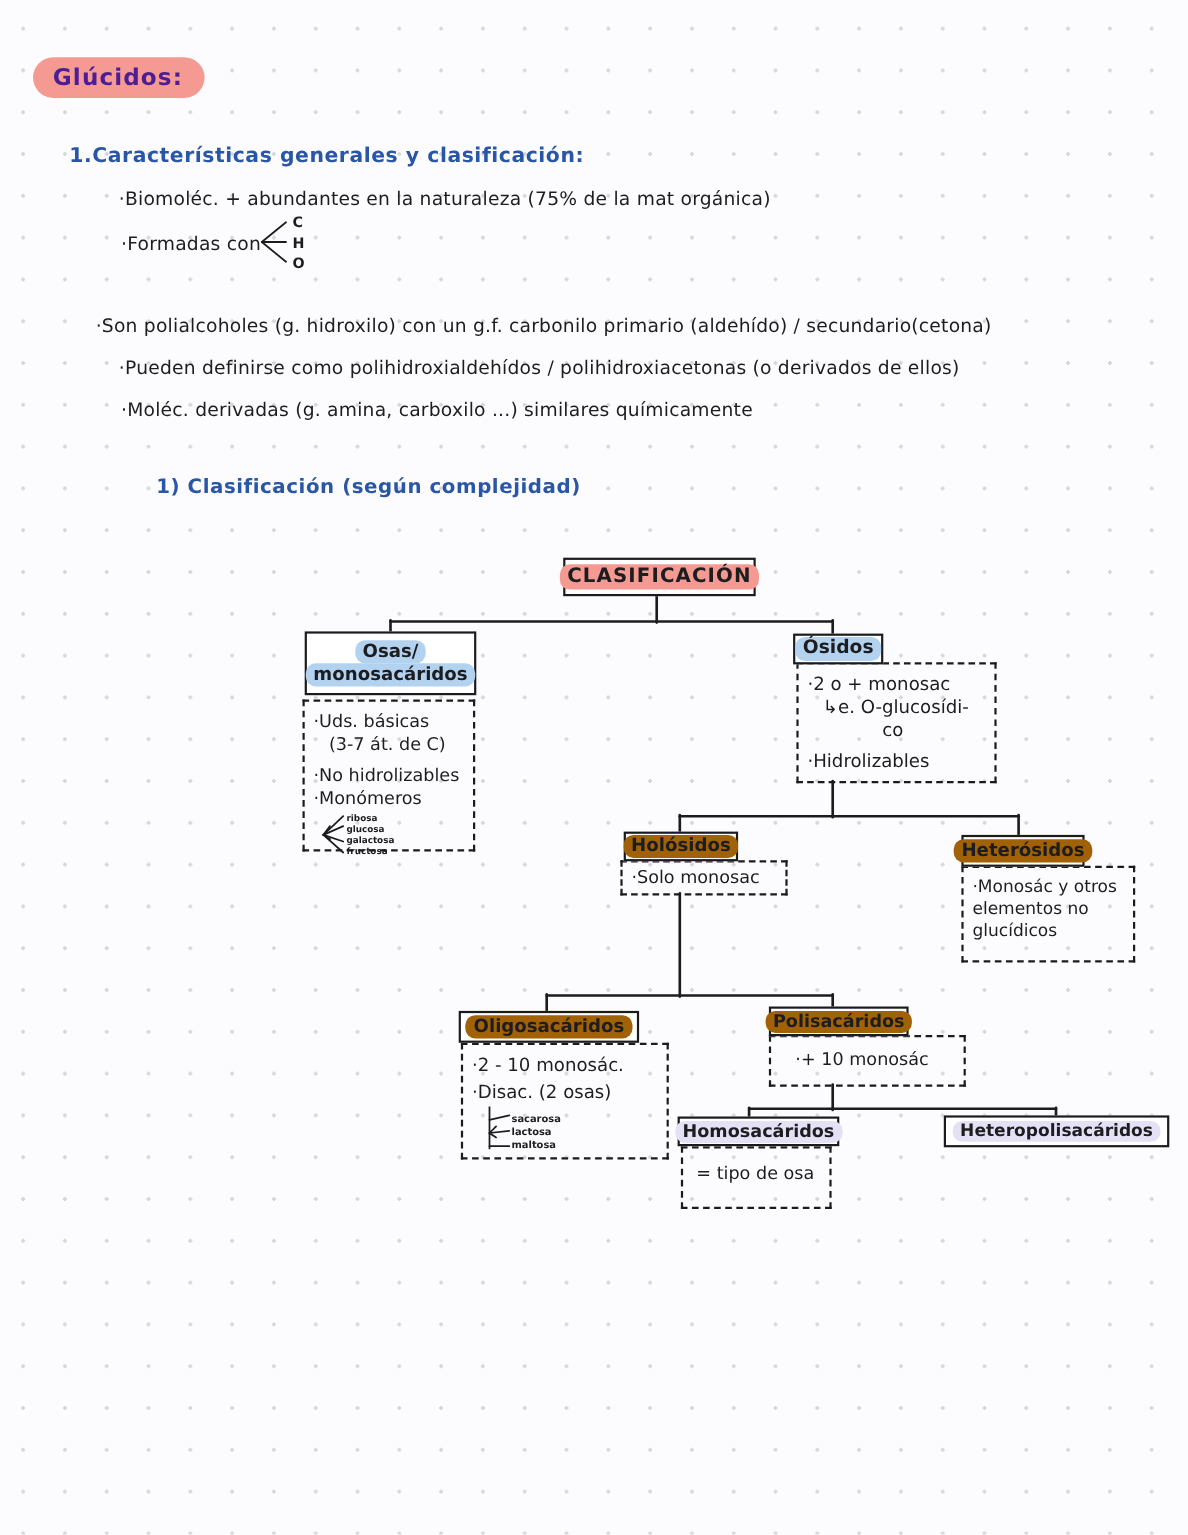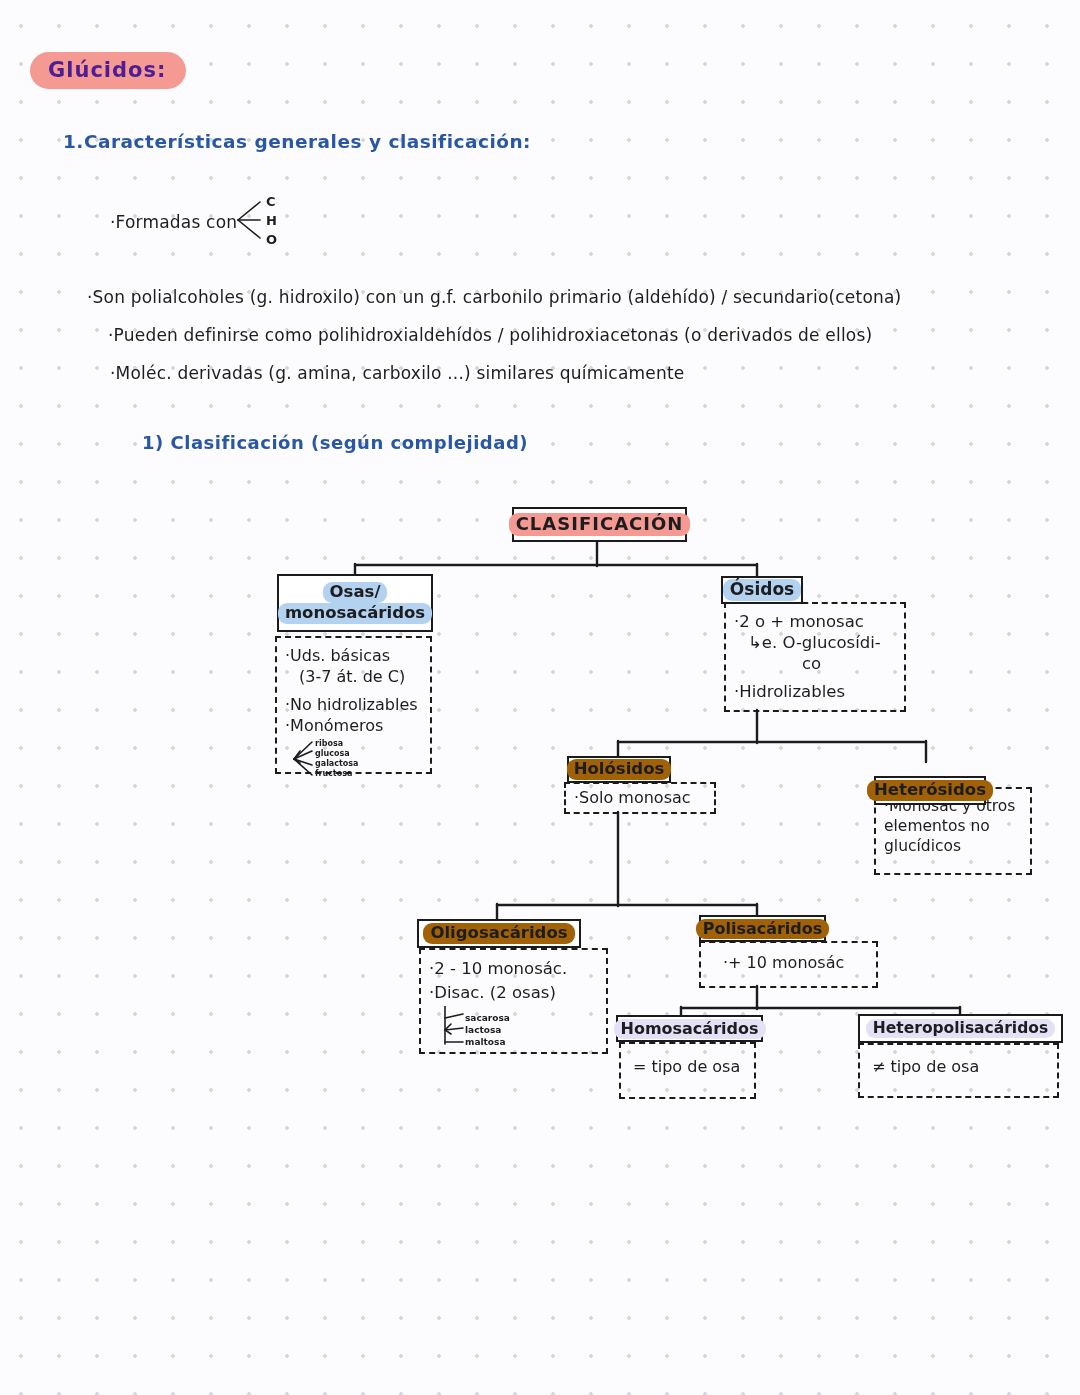--- a/index.html
+++ b/index.html
@@ -42,21 +42,21 @@
     padding:7px 6px 4px 8px;font-size:16px;font-weight:500;line-height:21px;
     white-space:nowrap;
   }
   .n-root{left:512px;top:507px;width:175px;height:35px;font-size:18px;letter-spacing:1px;}
   .n-osas{left:277px;top:574px;width:156px;height:58px;font-size:16.5px;}
   .t-osas-note{left:275px;top:636px;width:157px;height:138px;}
   .n-osidos{left:721px;top:576px;width:82px;height:28px;font-size:17px;}
   .t-osidos-note{left:724px;top:602px;width:182px;height:110px;font-size:16.5px;}
   .n-holosidos{left:567px;top:756px;width:104px;height:27px;font-size:16.5px;}
   .t-holosidos-note{left:564px;top:782px;width:152px;height:32px;padding-top:3px;}
-  .n-heterosidos{left:874px;top:776px;width:112px;height:29px;font-size:16.5px;}
+  .n-heterosidos{left:874px;top:759px;width:112px;height:29px;font-size:16.5px;}
   .t-heterosidos-note{left:874px;top:787px;width:158px;height:88px;font-size:15.5px;line-height:20px;}
   .n-oligo{left:417px;top:919px;width:164px;height:29px;font-size:16.5px;}
   .t-oligo-note{left:419px;top:948px;width:189px;height:106px;font-size:16.5px;line-height:24px;}
   .n-poli{left:699px;top:915px;width:127px;height:27px;font-size:16px;}
   .t-poli-note{left:699px;top:941px;width:179px;height:47px;padding-left:22px;padding-top:9px;}
   .n-homo{left:616px;top:1015px;width:147px;height:27px;font-size:16px;}
   .t-homo-note{left:619px;top:1042px;width:137px;height:57px;padding-top:12px;padding-left:12px;}
   .n-heteropoli{left:858px;top:1014px;width:205px;height:29px;font-size:15.5px;}
   .t-heteropoli-note{left:858px;top:1043px;width:201px;height:55px;padding-top:11px;padding-left:12px;}
   .ind1{margin-left:14px;}
@@ -93,20 +93,21 @@
     <line class="stroke" x1="757" y1="986" x2="757" y2="1009"></line>
     <line class="stroke" x1="681" y1="1008" x2="960" y2="1008"></line>
     <line class="stroke" x1="681" y1="1007" x2="681" y2="1018"></line>
     <line class="stroke" x1="960" y1="1007" x2="960" y2="1017"></line>
   </svg>
 
   <div class="abs title-pill">Glúcidos:</div>
 
   <div class="abs heading">1.Características generales y clasificación:</div>
 
+  <div class="abs bullet b1">·Biomoléc. + abundantes en la naturaleza (75% de la mat orgánica)</div>
   <div class="abs bullet b2">·Formadas con</div>
 
   <svg class="abs cho-brace" width="70" height="58">
     <line class="stroke-thin" x1="8" y1="28" x2="30" y2="10"></line>
     <line class="stroke-thin" x1="8" y1="28" x2="30" y2="28"></line>
     <line class="stroke-thin" x1="8" y1="28" x2="30" y2="46"></line>
     <text x="36" y="14">C</text>
     <text x="36" y="33">H</text>
     <text x="36" y="52">O</text>
   </svg>
@@ -199,15 +200,14 @@
   <div class="abs note t-poli-note">·+ 10 monosác</div>
 
   <div class="abs node n-homo">
     <span class="hl hl-purple">Homosacáridos</span>
   </div>
   <div class="abs note t-homo-note">= tipo de osa</div>
 
   <div class="abs node n-heteropoli">
     <span class="hl hl-purple">Heteropolisacáridos</span>
   </div>
-  <div class="abs note t-heteropoli-note">≠ tipo de osa</div>
 
 </div>
 
 </body></html>

